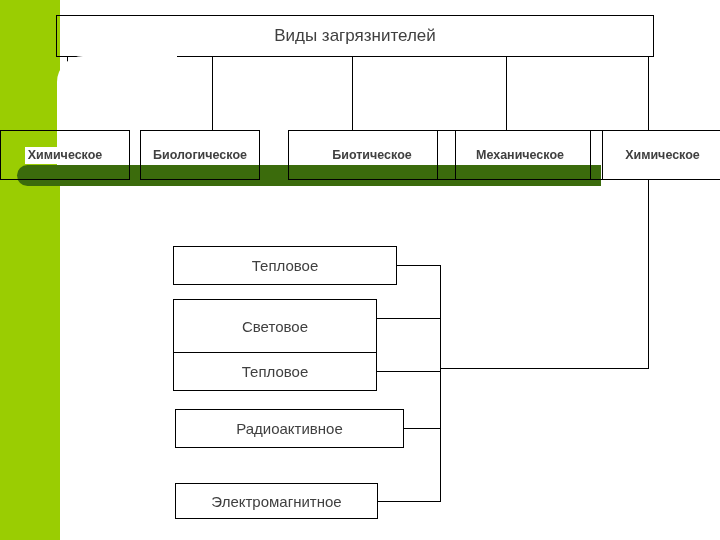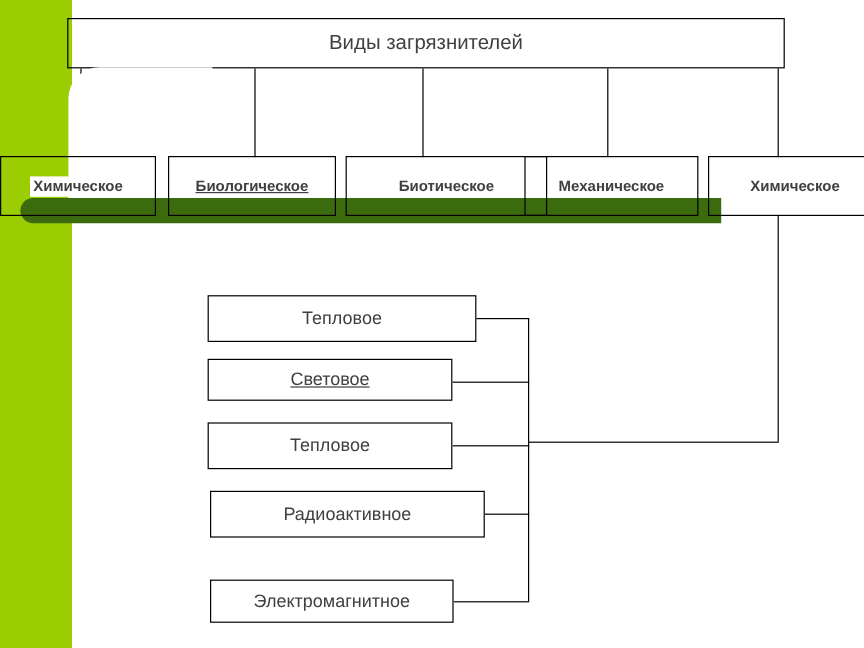--- a/index.html
+++ b/index.html
@@ -115,44 +115,44 @@
   <div class="line v z-top" style="left:506px; top:57px;  height:74px;"></div>
   <div class="line v z-top" style="left:648px; top:57px;  height:74px;"></div>
 
   <div class="white-round"></div>
 
   <div class="dark-bar"></div>
 
   <div class="node lvl2" style="left:0px; top:130px; width:130px; height:50px;text-align:center;">
     <span class="label">Химическое</span>
   </div>
-  <div class="node lvl2" style="left:140px; top:130px; width:140px; height:50px;text-decoration:underline;">
+  <div class="node lvl2" style="left:140px; top:130px; width:120px; height:50px;">
     <span class="label">Биологическое</span>
   </div>
   <div class="node lvl2" style="left:288px; top:130px; width:168px; height:50px;">
     <span class="label">Биотическое</span>
   </div>
-  <div class="node lvl2" style="left:437px; top:130px; width:145px; height:50px;">
+  <div class="node lvl2" style="left:437px; top:130px; width:166px; height:50px;">
     <span class="label">Механическое</span>
   </div>
   <div class="node lvl2" style="left:590px; top:130px; width:145px; height:50px;">
     <span class="label">Химическое</span>
   </div>
 
   <div class="line v" style="left:648px; top:180px; height:188px;"></div>
   <div class="line h" style="left:440px; top:368px; width:209px;"></div>
 
   <div class="line v" style="left:440px; top:265px; height:236px;"></div>
 
   <div class="node leaf" style="left:173px; top:246px; width:224px; height:39px;">
     <span class="label">Тепловое</span>
   </div>
   <div class="line h" style="left:377px; top:265px; width:64px;"></div>
 
-  <div class="node leaf" style="left:173px; top:299px; width:204px; height:35px;text-decoration:underline;">
+  <div class="node leaf" style="left:173px; top:299px; width:204px; height:54px;">
     <span class="label">Световое</span>
   </div>
   <div class="line h" style="left:377px; top:318px; width:64px;"></div>
 
   <div class="node leaf" style="left:173px; top:352px; width:204px; height:39px;">
     <span class="label">Тепловое</span>
   </div>
   <div class="line h" style="left:377px; top:371px; width:64px;"></div>
 
   <div class="node leaf" style="left:175px; top:409px; width:229px; height:39px;">

